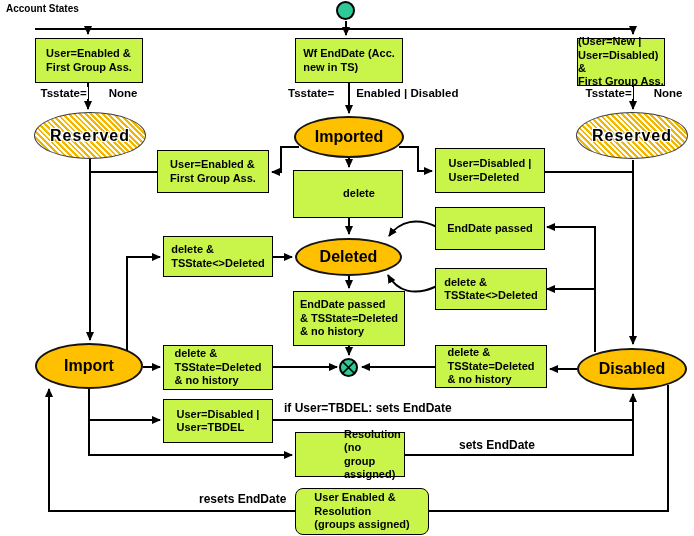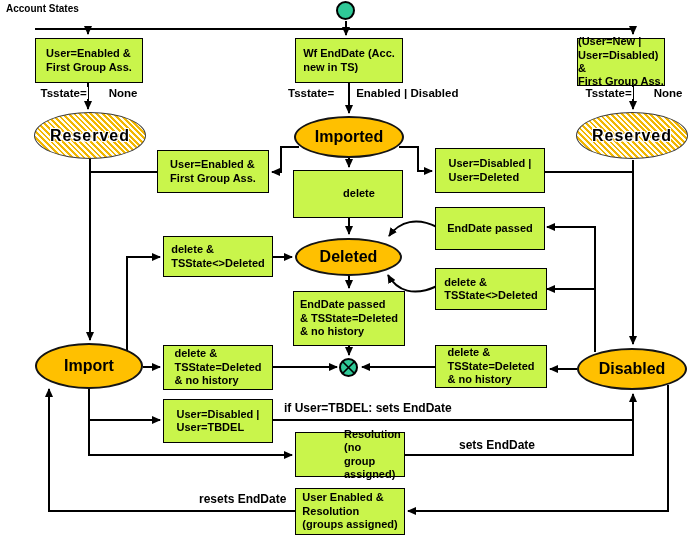--- a/index.html
+++ b/index.html
@@ -121,21 +121,21 @@
   <div class="cond" style="left:163px;top:345px;width:110px;height:45px;">delete &amp;
 TSState=Deleted
 &amp; no history</div>
   <div class="cond" style="left:435px;top:345px;width:112px;height:43px;">delete &amp;
 TSState=Deleted
 &amp; no history</div>
   <div class="cond" style="left:163px;top:399px;width:110px;height:44px;">User=Disabled |
 User=TBDEL</div>
   <div class="cond" style="left:295px;top:432px;width:110px;height:45px;padding-left:48px;">Resolution (no
 group assigned)</div>
-  <div class="cond" style="left:295px;top:488px;width:110px;height:47px;">User Enabled &amp;
+  <div class="cond" style="left:295px;top:488px;width:134px;height:47px;border-radius:8px;">User Enabled &amp;
 Resolution
 (groups assigned)</div>
 
   <div class="state hatched" style="left:34px;top:112px;width:112px;height:47px;">Reserved</div>
   <div class="state" style="left:294px;top:116px;width:110px;height:42px;">Imported</div>
   <div class="state hatched" style="left:576px;top:112px;width:112px;height:47px;">Reserved</div>
   <div class="state" style="left:295px;top:238px;width:107px;height:38px;">Deleted</div>
   <div class="state" style="left:35px;top:343px;width:108px;height:46px;">Import</div>
   <div class="state" style="left:577px;top:348px;width:110px;height:42px;">Disabled</div>
 

